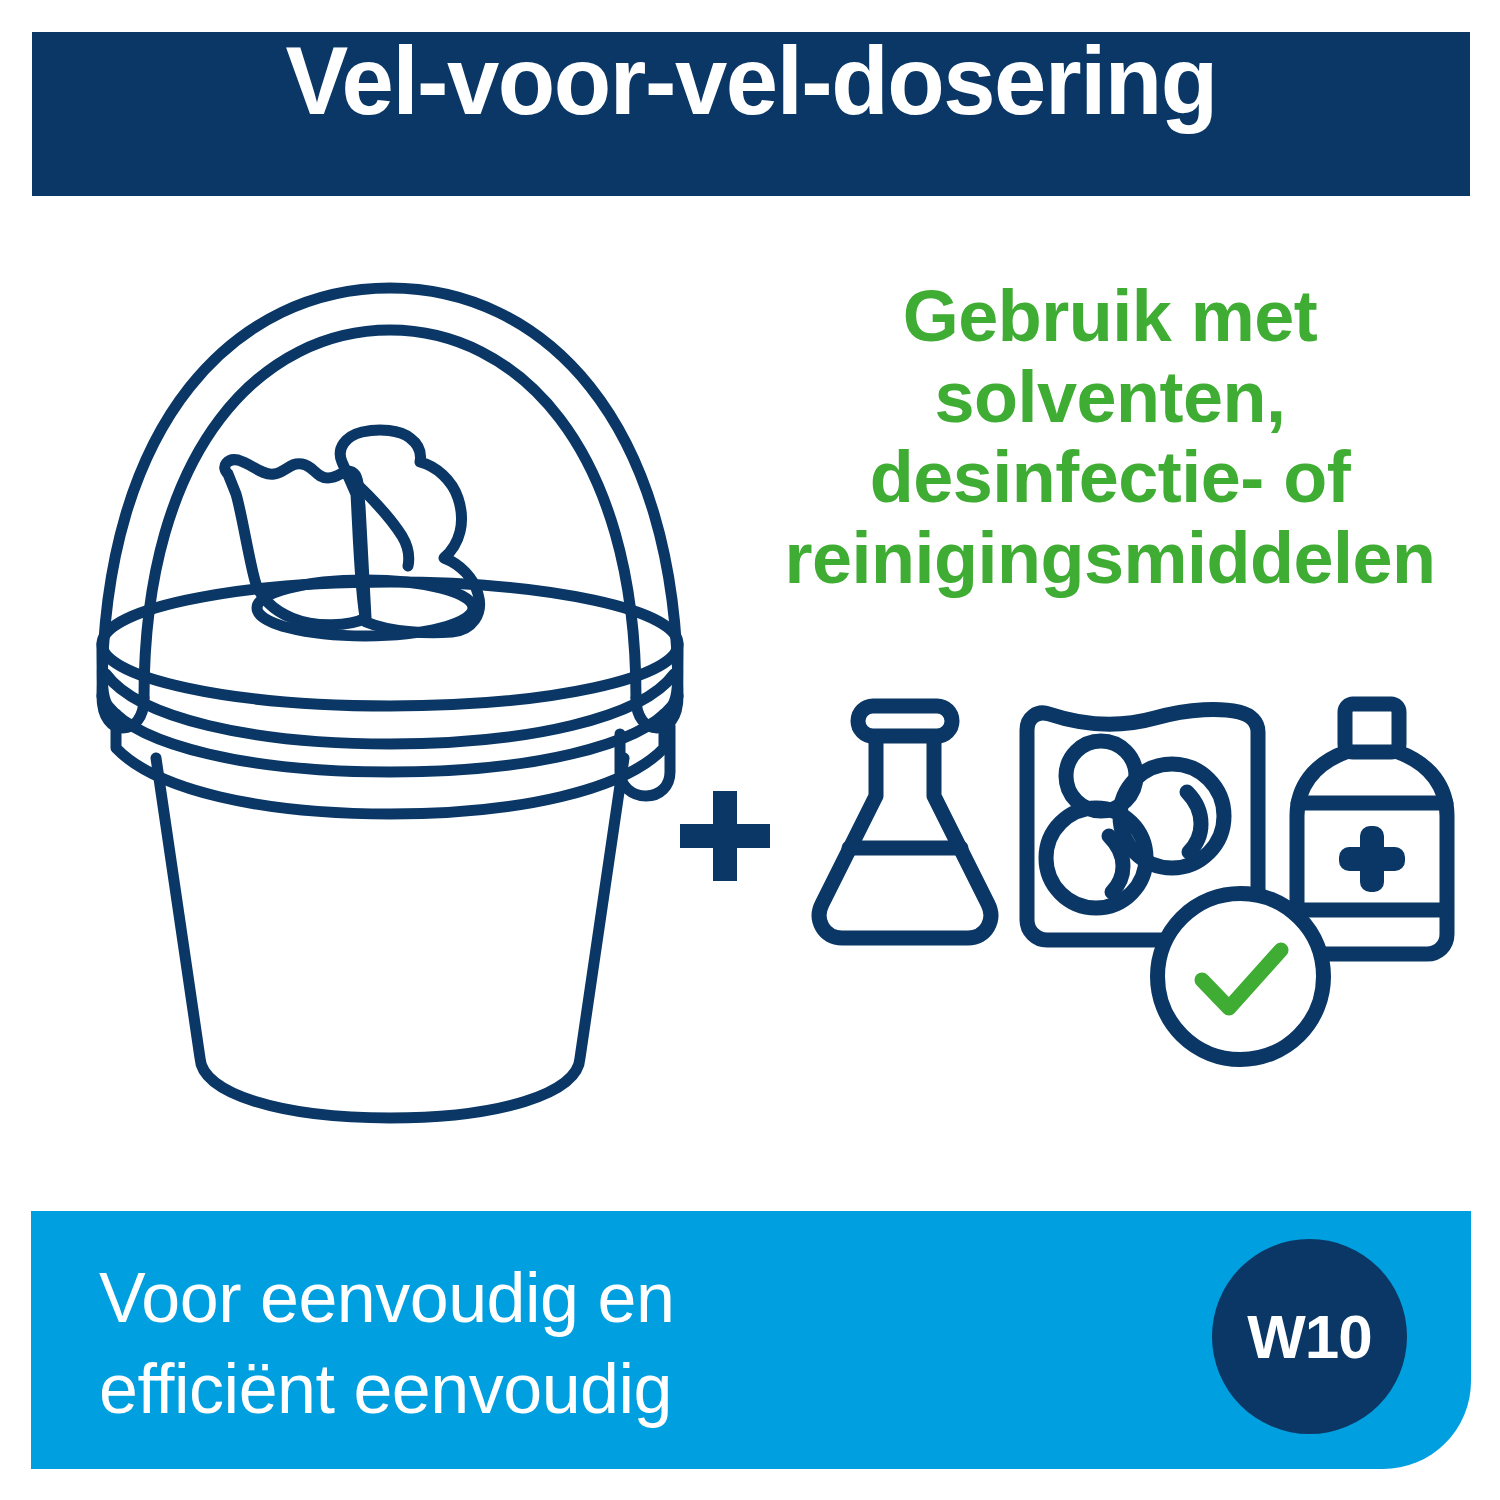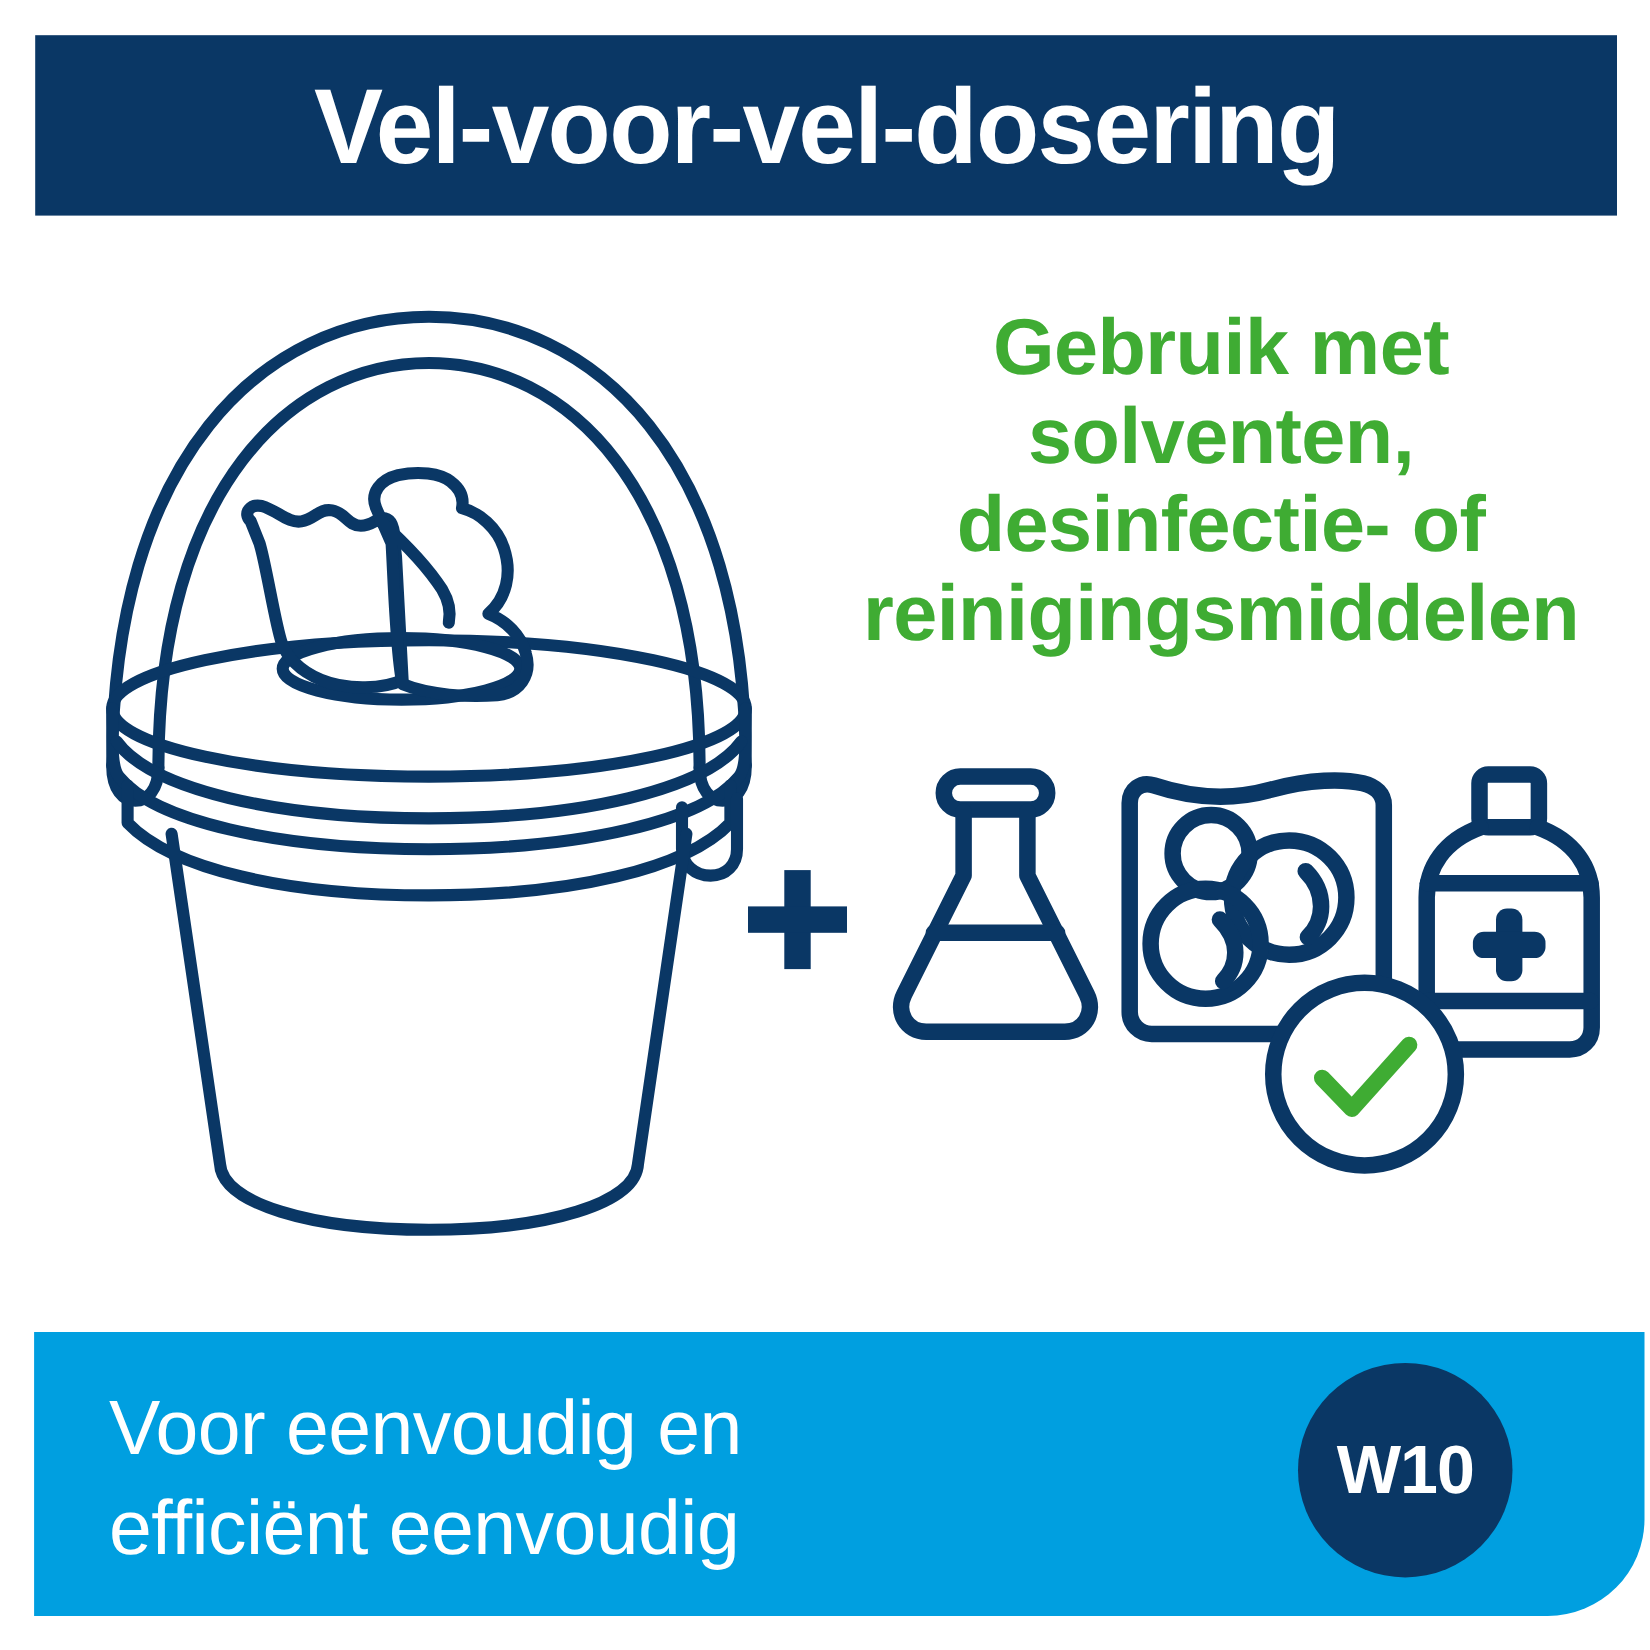--- a/index.html
+++ b/index.html
@@ -18,21 +18,21 @@
 
   
   #header-banner {
     position: absolute;
     left: 32px;
     top: 32px;
     width: 1438px;
     height: 164px;
     background: #0A3765;
     display: flex;
-    align-items: center;
+    align-items: flex-start;
     justify-content: center;
   }
   #header-title {
     color: #ffffff;
     font-size: 97px;
     font-weight: 700;
     letter-spacing: -1.5px;
     line-height: 1;
     white-space: nowrap;
     font-stretch: condensed;
@@ -117,40 +117,39 @@
 
   
   #footer-banner {
     position: absolute;
     left: 31px;
     top: 1211px;
     width: 1440px;
     height: 258px;
     background: #009FE0;
     border-radius: 0 0 88px 0;
-    padding-left: 24px;
   }
   #footer-text {
     position: absolute;
     left: 68px;
     top: 42px;
     width: 900px;
     color: #ffffff;
     font-size: 70px;
     font-weight: 400;
     line-height: 1.30;
     letter-spacing: -0.5px;
   }
   #footer-text .line {
     display: block;
     white-space: nowrap;
   }
   #code-badge {
     position: absolute;
-    left: 1149px;
+    left: 1181px;
     top: 28px;
     width: 195px;
     height: 195px;
     border-radius: 50%;
     background: #0A3765;
     display: flex;
     align-items: center;
     justify-content: center;
   }
   #code-badge-label {

